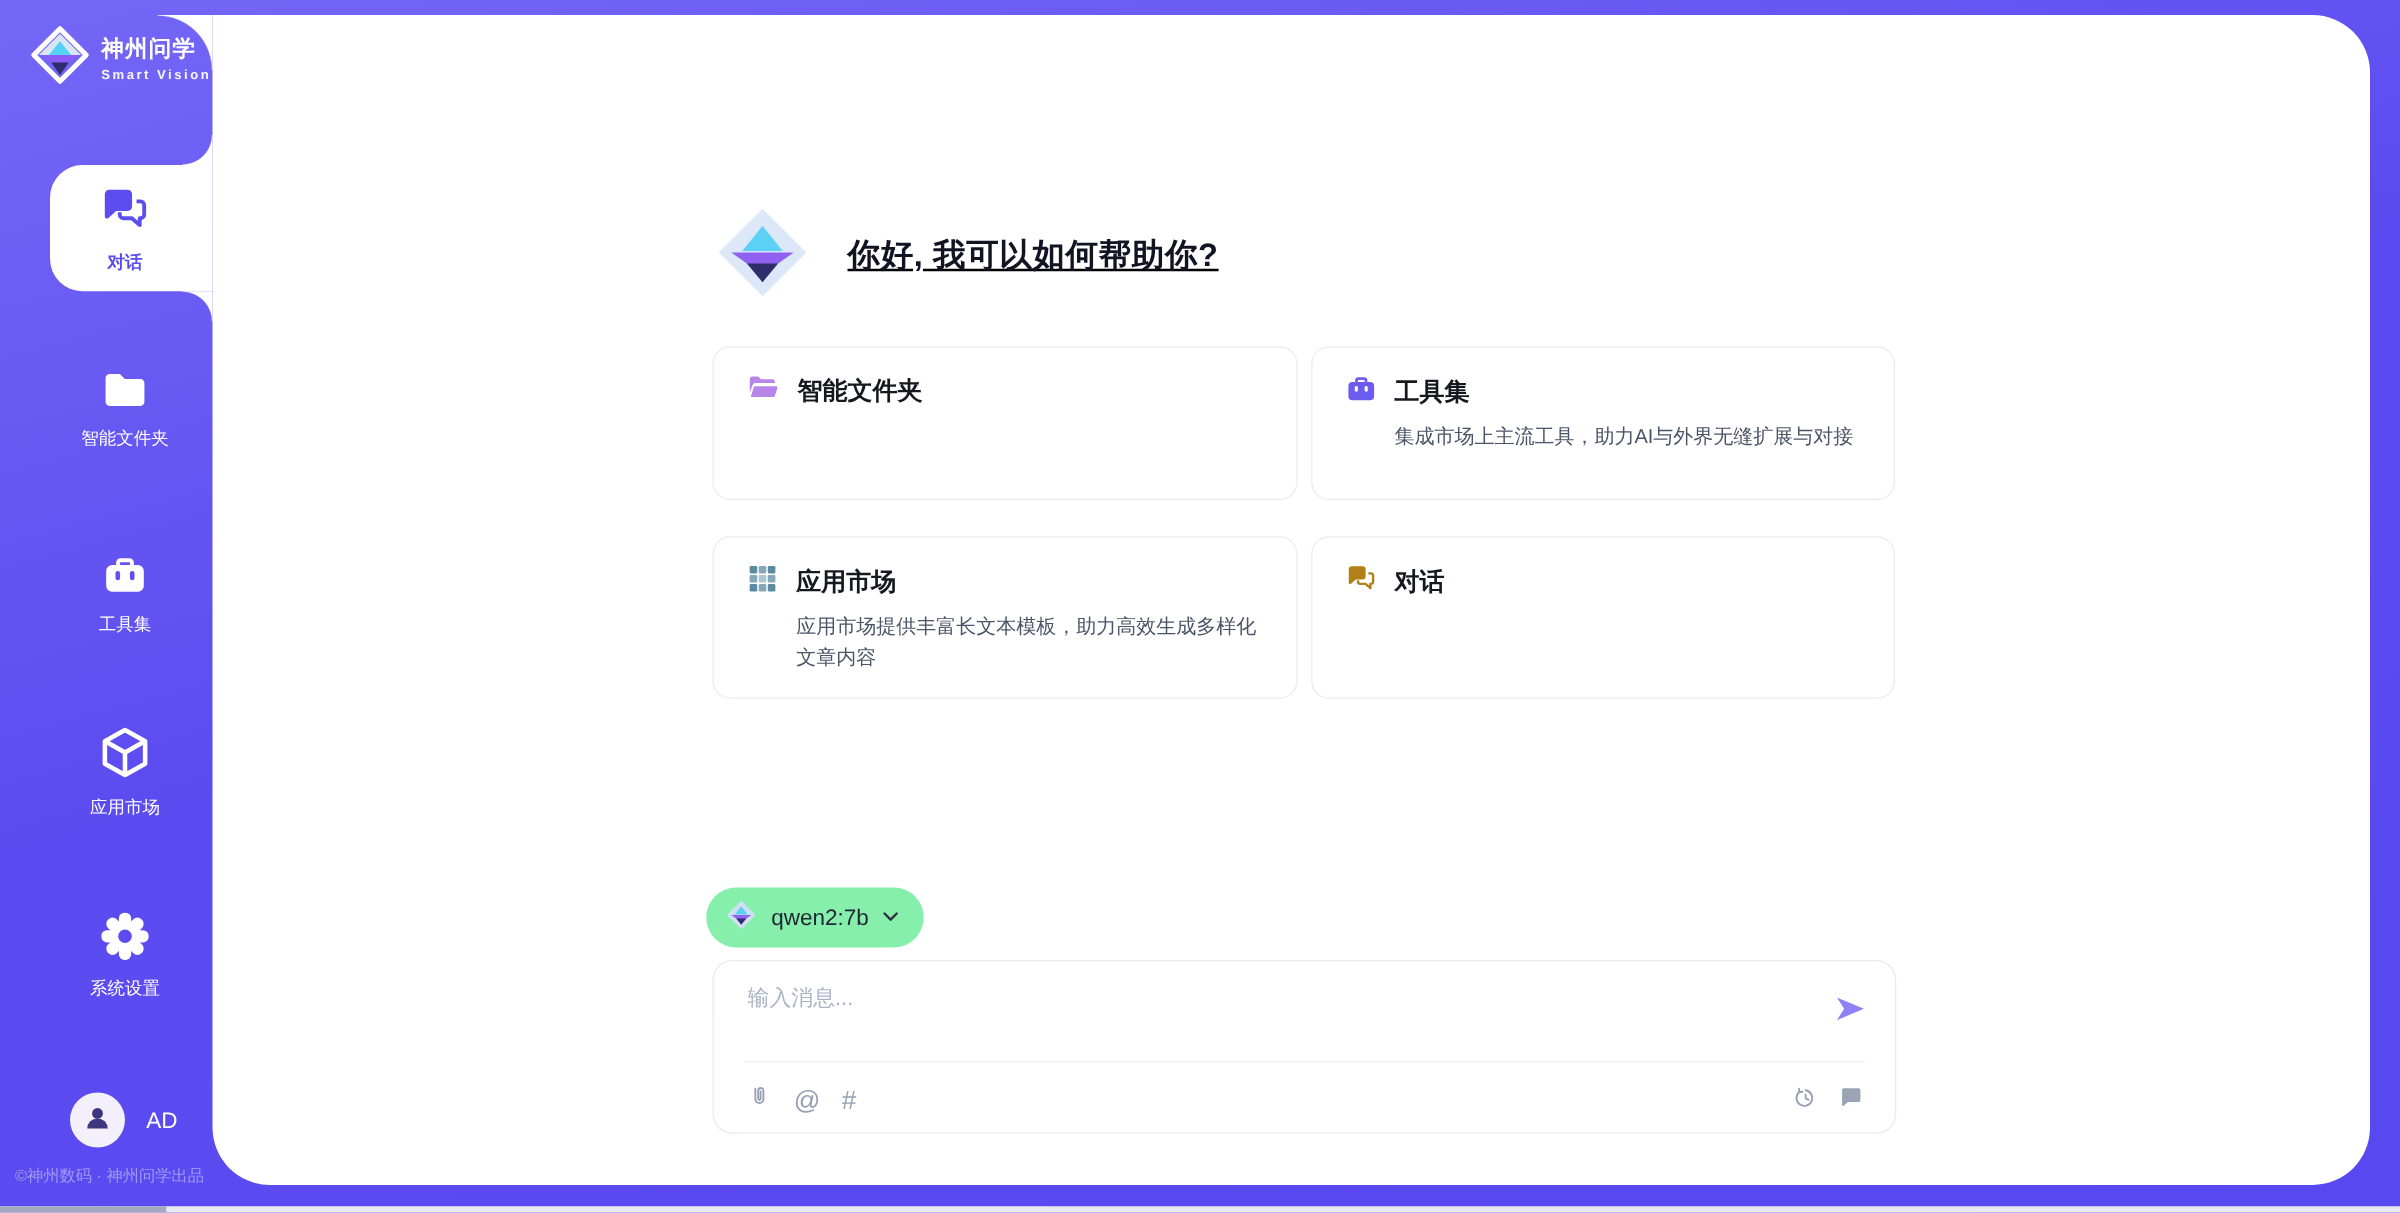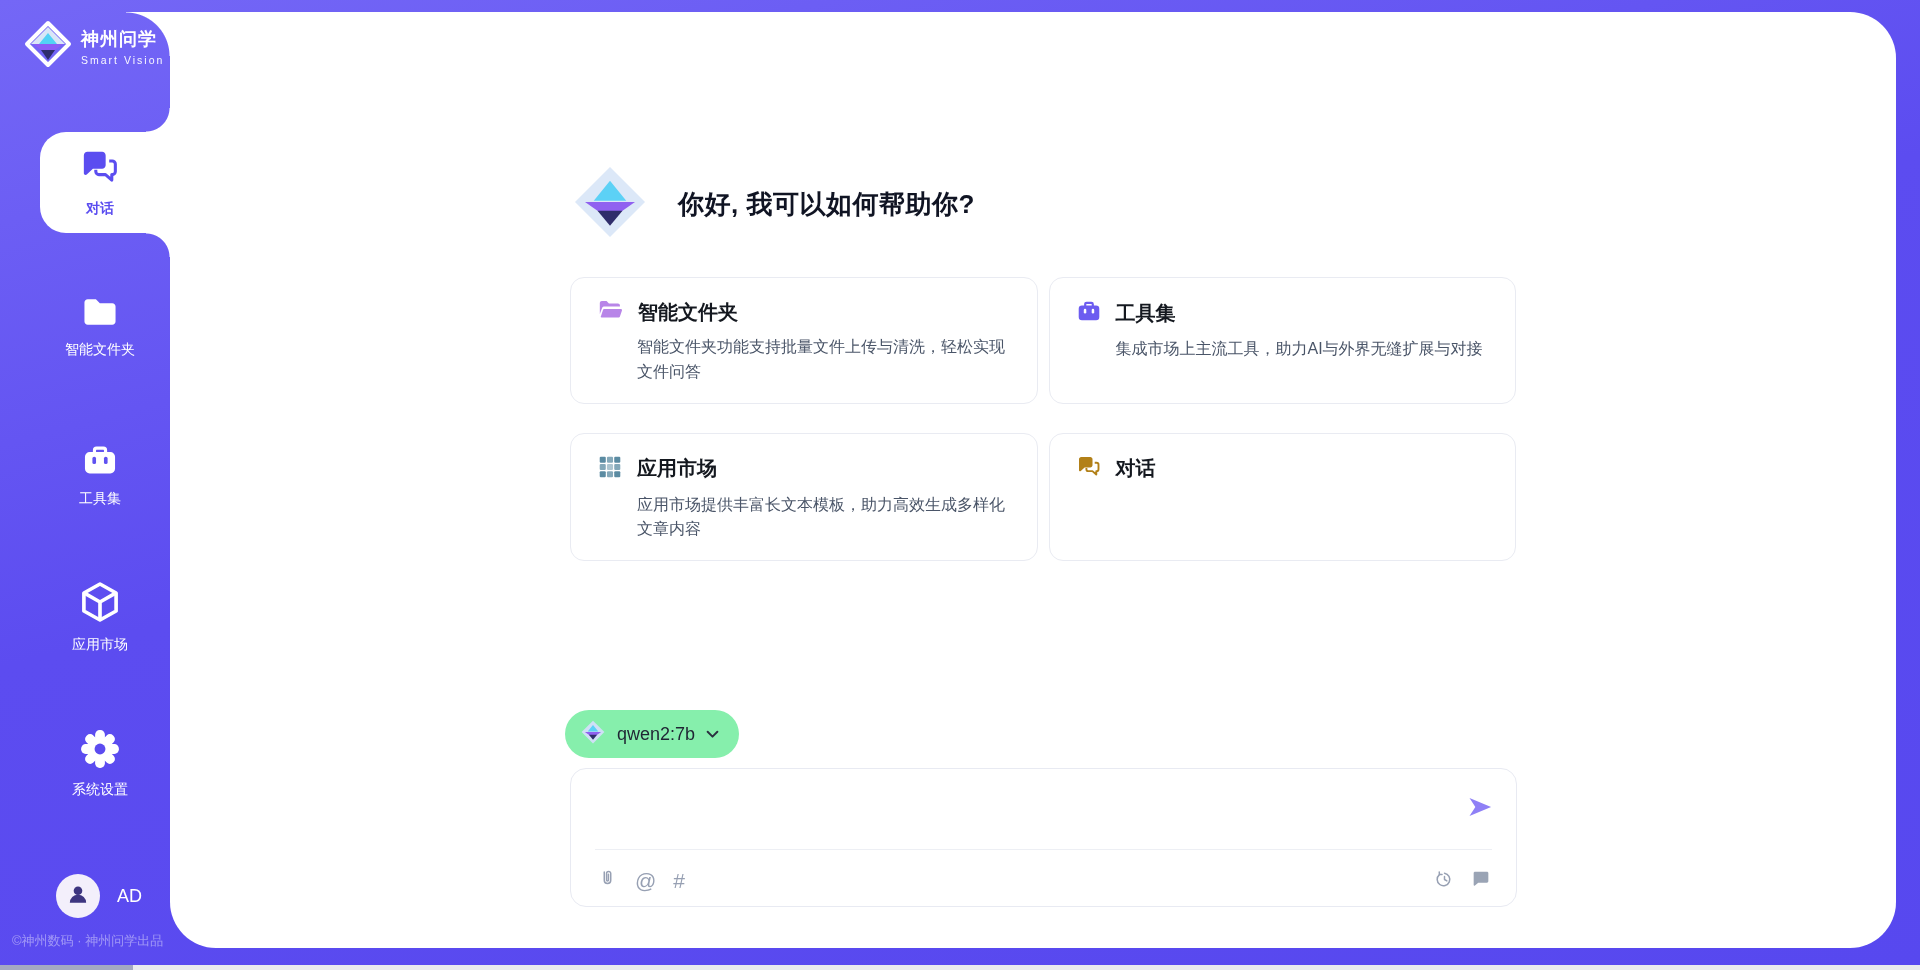--- a/index.html
+++ b/index.html
@@ -26,32 +26,32 @@
     position:absolute; left:146px; top:108px; width:24px; height:24px; z-index:1;
     background:radial-gradient(circle 24px at 0px 0px, rgba(255,255,255,0) 23px, #fff 24px);
   }
   .fillet-tab-bottom {
     position:absolute; left:146px; top:233px; width:24px; height:24px; z-index:1;
     background:radial-gradient(circle 24px at 0px 24px, rgba(255,255,255,0) 23px, #fff 24px);
   }
   
   .logo-row { position:absolute; left:24px; top:20px; display:flex; align-items:center; gap:9px; z-index:2; }
   .logo-text-title { color:#fff; font-size:18px; font-weight:700; letter-spacing:1px; }
-  .logo-text-sub { color:rgba(255,255,255,.95); font-size:10.5px; letter-spacing:2px; margin-top:3px; }
+  .logo-text-sub { color:rgba(255,255,255,.95); font-size:10.5px; letter-spacing:2px; margin-top:3px;font-weight:bold; }
   .nav-item { position:absolute; left:30px; width:140px; text-align:center; color:#fff; z-index:2; cursor:pointer; }
   .nav-item .nav-label { display:block; font-size:14px; margin-top:7px; color:#fff; }
   .nav-item.active .nav-label { color:#5b4df0; font-weight:600; }
   .nav-chat { top:147px; } .nav-folder { top:294px; } .nav-tools { top:441px; }
   .nav-market { top:579px; } .nav-settings { top:728px; }
   .user-row { position:absolute; left:56px; top:874px; display:flex; align-items:center; gap:17px; z-index:2; cursor:pointer; }
   .avatar-circle { width:44px; height:44px; border-radius:50%; background:#f3effb; display:flex; align-items:center; justify-content:center; }
   .user-label { color:#fff; font-size:18px; }
   .copyright { position:absolute; left:12px; top:932px; color:rgba(255,255,255,.42); font-size:13px; white-space:nowrap; z-index:0; }
   
-  .greeting-row { position:absolute; left:570px; top:162px; display:flex; align-items:center; gap:28px; z-index:3; }
+  .greeting-row { position:absolute; left:570px; top:162px; display:flex; align-items:center; gap:28px; z-index:3;text-decoration:underline; }
   .greeting-text { font-size:26px; font-weight:800; color:#101423; letter-spacing:.5px; }
   
   .cards-grid {
     position:absolute; left:570px; top:277px; width:946px; z-index:3;
     display:grid; grid-template-columns:1fr 1fr; column-gap:11px; row-gap:29px;
   }
   .card {
     background:#fff; border:1px solid #e9ebf2; border-radius:14px;
     padding:20px 26px 18px 26px; min-height:123px; cursor:pointer;
   }
@@ -200,21 +200,20 @@
   <div class="card">
     <div class="card-head">
       <span>
         <svg width="27" height="24" viewBox="0 0 24 21" fill="#B885E8">
           <path d="M2.5 4.4c0-1 .8-1.8 1.8-1.8h4.2l2.1 2.1h8c1 0 1.8.8 1.8 1.8v.8H6.4c-.8 0-1.5.5-1.8 1.3L2.5 14z"></path>
           <path d="M3.2 16.9l2.2-6.6c.1-.4.5-.7.9-.7h14.9c.7 0 1.1.6 1 1.3l-1.9 5.6c-.1.4-.5.7-.9.7H4c-.6 0-1-.6-.8-1.3z"></path>
         </svg>
       </span>
       <span class="card-title">智能文件夹</span>
     </div>
-    <div class="card-desc">智能文件夹功能支持批量文件上传与清洗，轻松实现文件问答</div>
   </div>
 
   <div class="card">
     <div class="card-head">
       <span>
         <svg width="26" height="26" viewBox="0 0 24 24">
           <path fill="#6C5CF0" d="M7.5 7V5.8a2.3 2.3 0 0 1 2.3-2.3h4.4a2.3 2.3 0 0 1 2.3 2.3V7h2a3 3 0 0 1 3 3v7.5a3 3 0 0 1-3 3h-13a3 3 0 0 1-3-3V10a3 3 0 0 1 3-3h2zm2-1.2V7h5V5.8a.3.3 0 0 0-.3-.3H9.8a.3.3 0 0 0-.3.3z"></path>
           <rect x="7.2" y="10" width="2.3" height="4.2" rx="1.1" fill="#ffffff"></rect>
           <rect x="14.5" y="10" width="2.3" height="4.2" rx="1.1" fill="#ffffff"></rect>
         </svg>
@@ -269,20 +268,21 @@
   </span>
   <span class="model-name">qwen2:7b</span>
   <span>
     <svg width="13" height="9" viewBox="0 0 12 8" fill="none" stroke="#2b3040" stroke-width="1.8" stroke-linecap="round" stroke-linejoin="round">
       <polyline points="1.5,1.5 6,6 10.5,1.5"></polyline>
     </svg>
   </span>
 </div>
 
 <div class="composer">
+  <textarea placeholder="输入消息..." style=""></textarea>
 
   <span class="send-btn">
     <svg width="28" height="28" viewBox="0 0 24 24" fill="#8F80F6">
       <polygon points="3,4.2 21.5,12 3,19.8 8,12"></polygon>
     </svg>
   </span>
 
   <div class="composer-divider"></div>
 
   <div class="composer-left">

